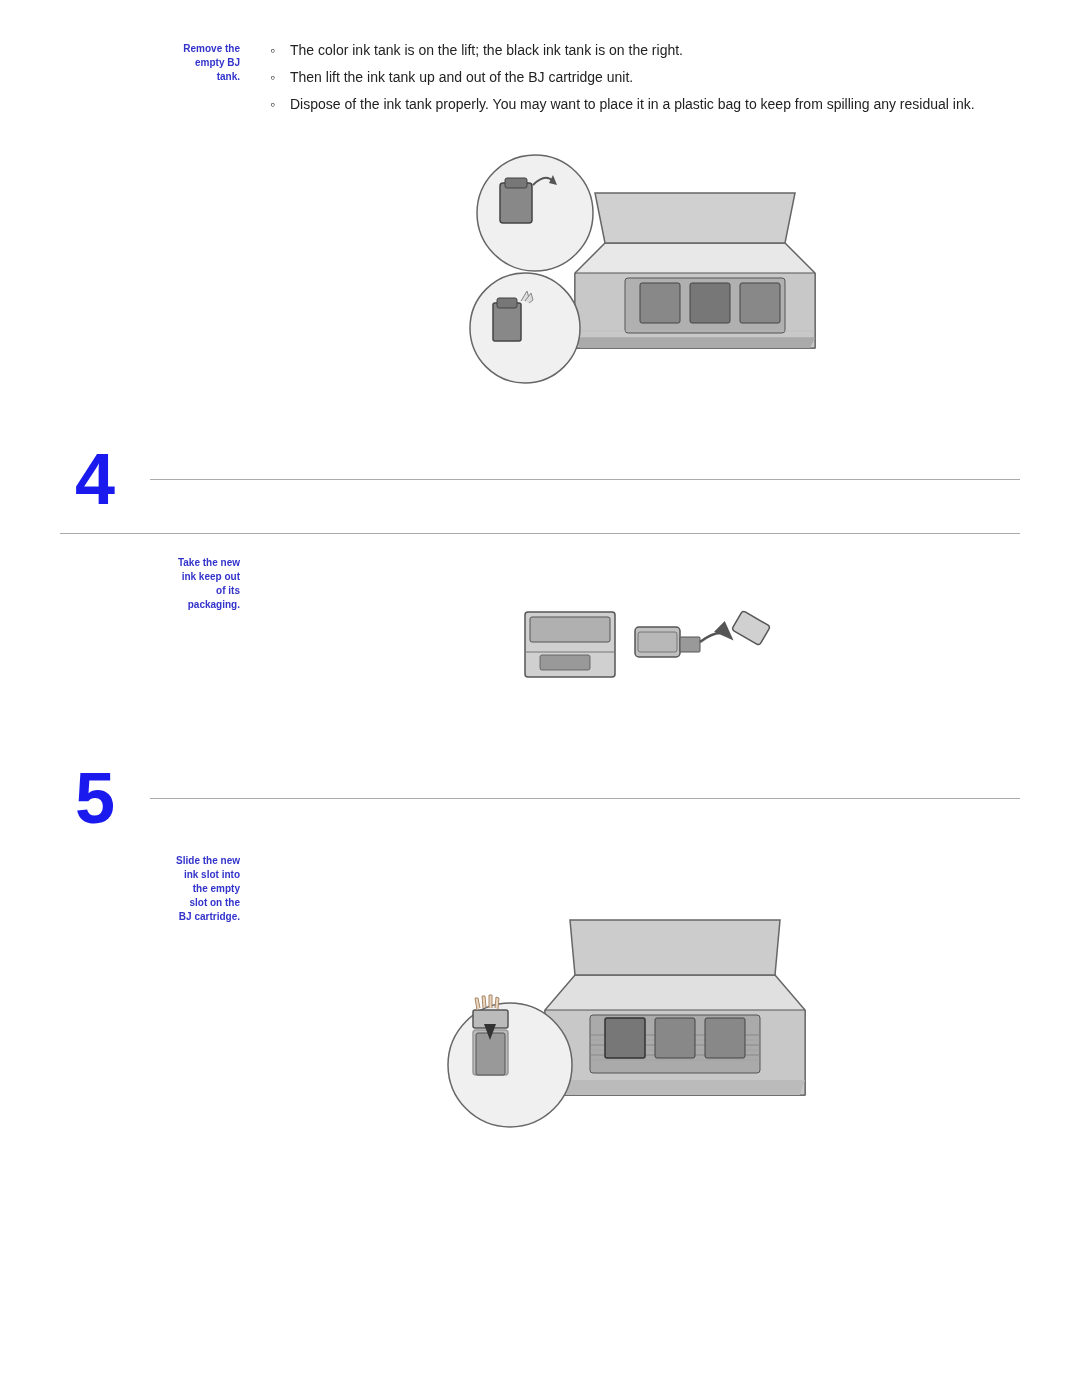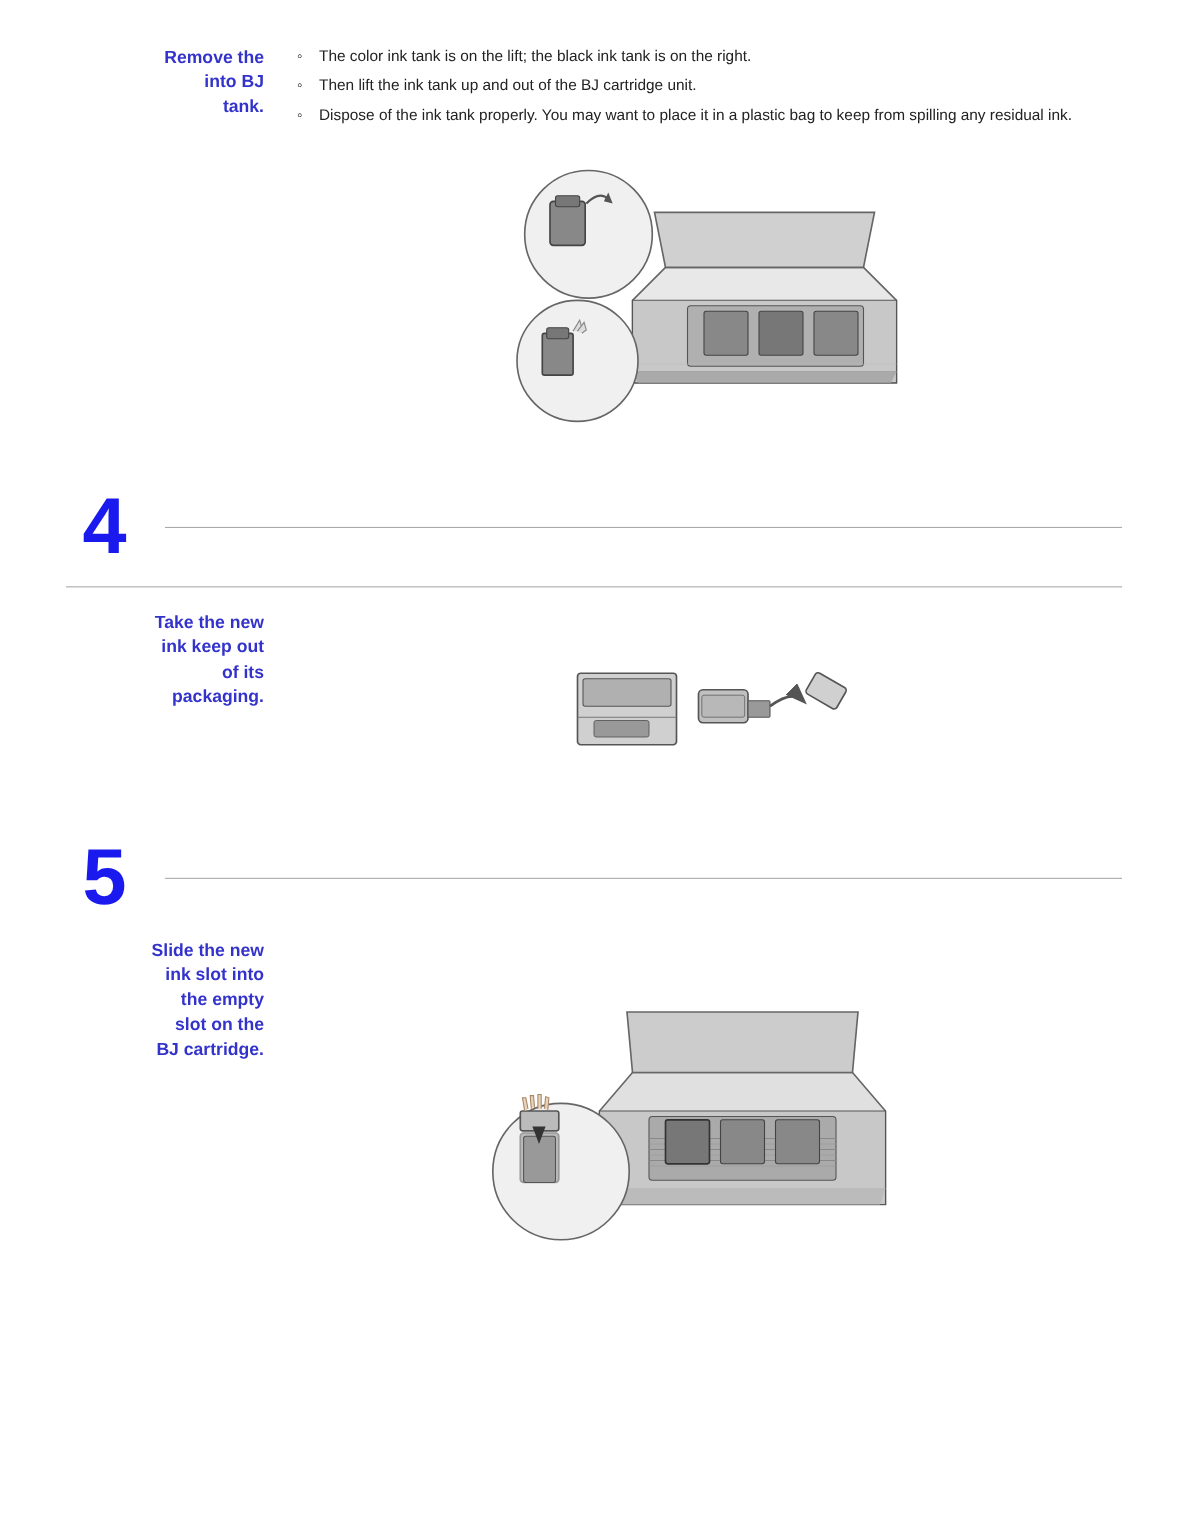--- a/index.html
+++ b/index.html
@@ -19,21 +19,21 @@
       margin-bottom: 30px;
       align-items: flex-start;
     }
 
     .section-label {
       width: 180px;
       min-width: 180px;
       text-align: right;
       color: #3333cc;
       font-weight: bold;
-      font-size: 16px;
+      font-size: 10px;
       line-height: 1.4;
       padding-top: 2px;
     }
 
     .section-content {
       flex: 1;
     }
 
     .bullet-list {
       list-style: none;
@@ -102,21 +102,21 @@
     }
 
   </style>
 </head>
 <body>
 
 <div class="section-wrapper">
   <div class="section">
     <div class="section-label">
       <span>Remove the</span><br>
-      <span>into BJ</span><br>
+      <span>empty BJ</span><br>
       <span>tank.</span>
     </div>
     <div class="section-content">
       <ul class="bullet-list">
         <li>The color ink tank is on the lift; the black ink tank is on the right.</li>
         <li>Then lift the ink tank up and out of the BJ cartridge unit.</li>
         <li>Dispose of the ink tank properly. You may want to place it in a plastic bag to keep from spilling any residual ink.</li>
       </ul>
 
       <div class="illustration-area">

